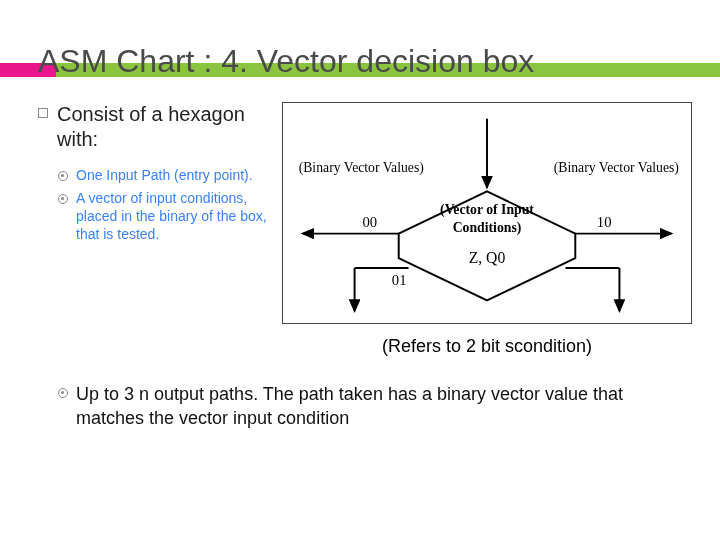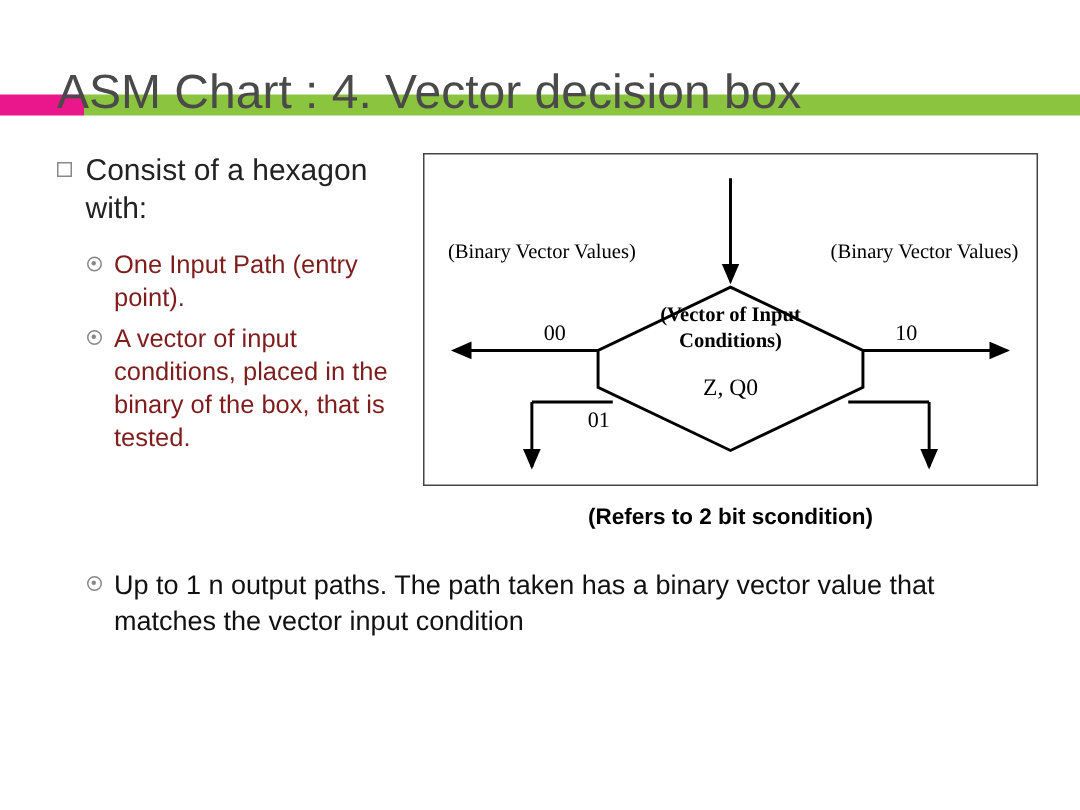--- a/index.html
+++ b/index.html
@@ -98,41 +98,41 @@
     content: "";
     position: absolute;
     width: 3px;
     height: 3px;
     background: #888;
     border-radius: 50%;
     top: 2px;
     left: 2px;
   }
   .sub-text {
-    font-size: 17px;
-    color: #7f1d1d;
+    font-size: 14px;
+    color: #3b82f6;
     line-height: 1.3;
   }
   .fig-frame {
     border: 1px solid #444;
     padding: 8px 4px 6px 4px;
     background: #fff;
     height: 222px;
     display: flex;
     align-items: center;
     justify-content: center;
   }
   .fig-frame svg {
     width: 100%;
     height: 100%;
   }
   .caption {
     text-align: center;
-    font-weight: 700;
-    font-size: 15px;
+    font-weight: 400;
+    font-size: 18px;
     margin-top: 12px;
     color: #000;
   }
   .footer-bullet {
     margin-top: 26px;
     padding-left: 20px;
   }
   .footer-bullet .sub-row { margin-bottom: 0; }
   .footer-text {
     font-size: 18px;
@@ -202,16 +202,16 @@
           <text class="dia" x="312" y="118" font-size="15">10</text>
         </svg>
       </div>
       <div class="caption">(Refers to 2 bit scondition)</div>
     </div>
   </div>
 
   <div class="footer-bullet">
     <div class="sub-row">
       <span class="bullet-dot"></span>
-      <div class="footer-text">Up to 1 n output paths. The path taken has a binary vector value that matches the vector input condition</div>
+      <div class="footer-text">Up to 3 n output paths. The path taken has a binary vector value that matches the vector input condition</div>
     </div>
   </div>
 </div>
 
 </body></html>

